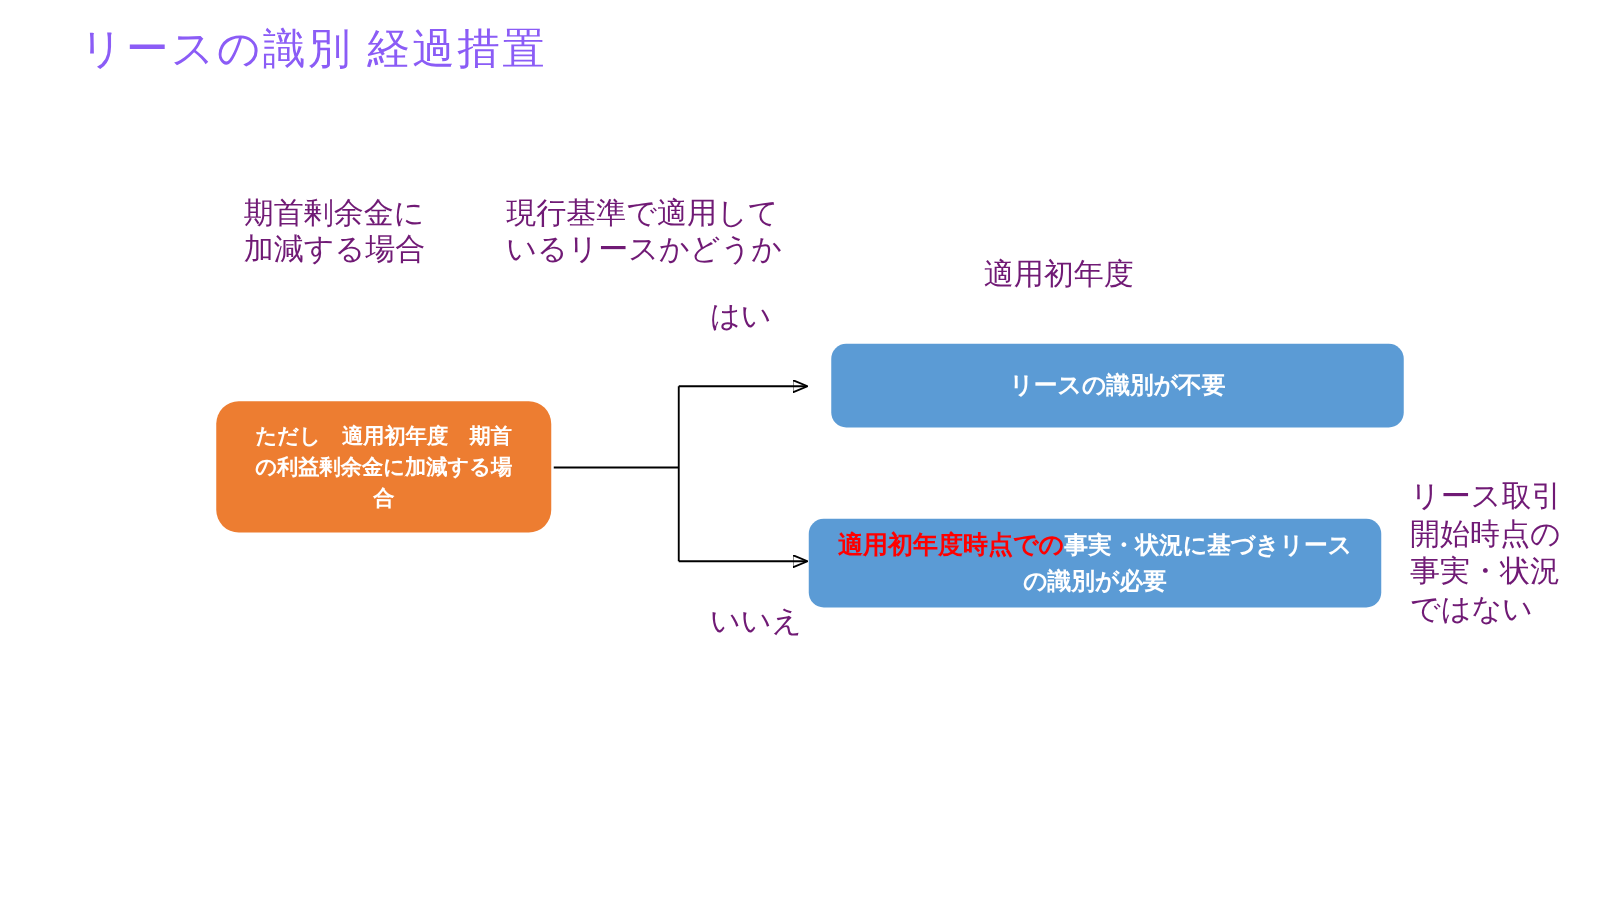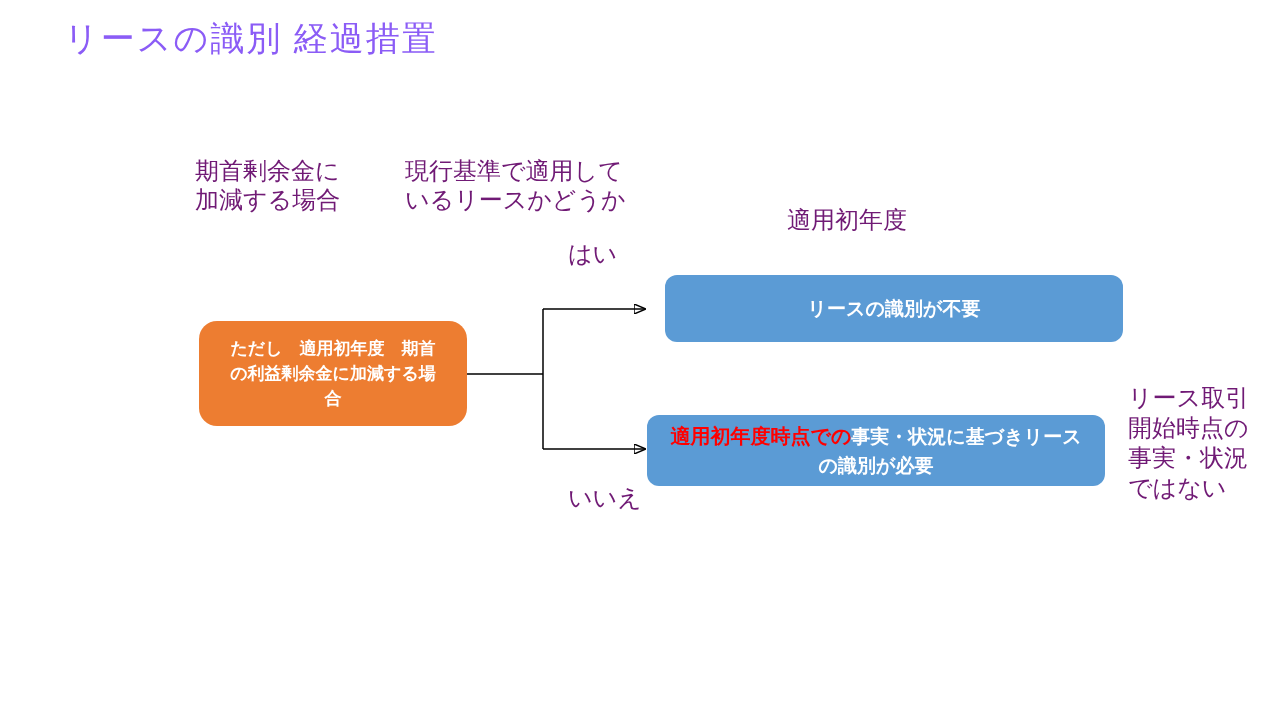--- a/index.html
+++ b/index.html
@@ -28,21 +28,21 @@
   .lbl-no        { left: 568px; top: 483px; }
   .lbl-sidenote  { left: 1128px; top: 383px; line-height: 30px; }
 
   .node {
     position: absolute; display: flex; align-items: center; justify-content: center;
     text-align: center; color: #ffffff; font-weight: bold;
   }
   .node-condition {
     left: 173px; top: 321px; width: 268px; height: 105px;
     background: #ED7D31; border-radius: 18px;
-    font-size: 17px; line-height: 25px; padding: 0 26px; margin-left: 26px;
+    font-size: 17px; line-height: 25px; padding: 0 26px;
   }
   .node-blue {
     background: #5B9BD5; border-radius: 12px;
   }
   .node-not-required {
     left: 647px; top: 275px; width: 458px; height: 67px;
     font-size: 19px; line-height: 24px; padding: 0 6px; margin-left: 18px;
   }
   .node-required {
     left: 647px; top: 415px; width: 458px; height: 71px;

